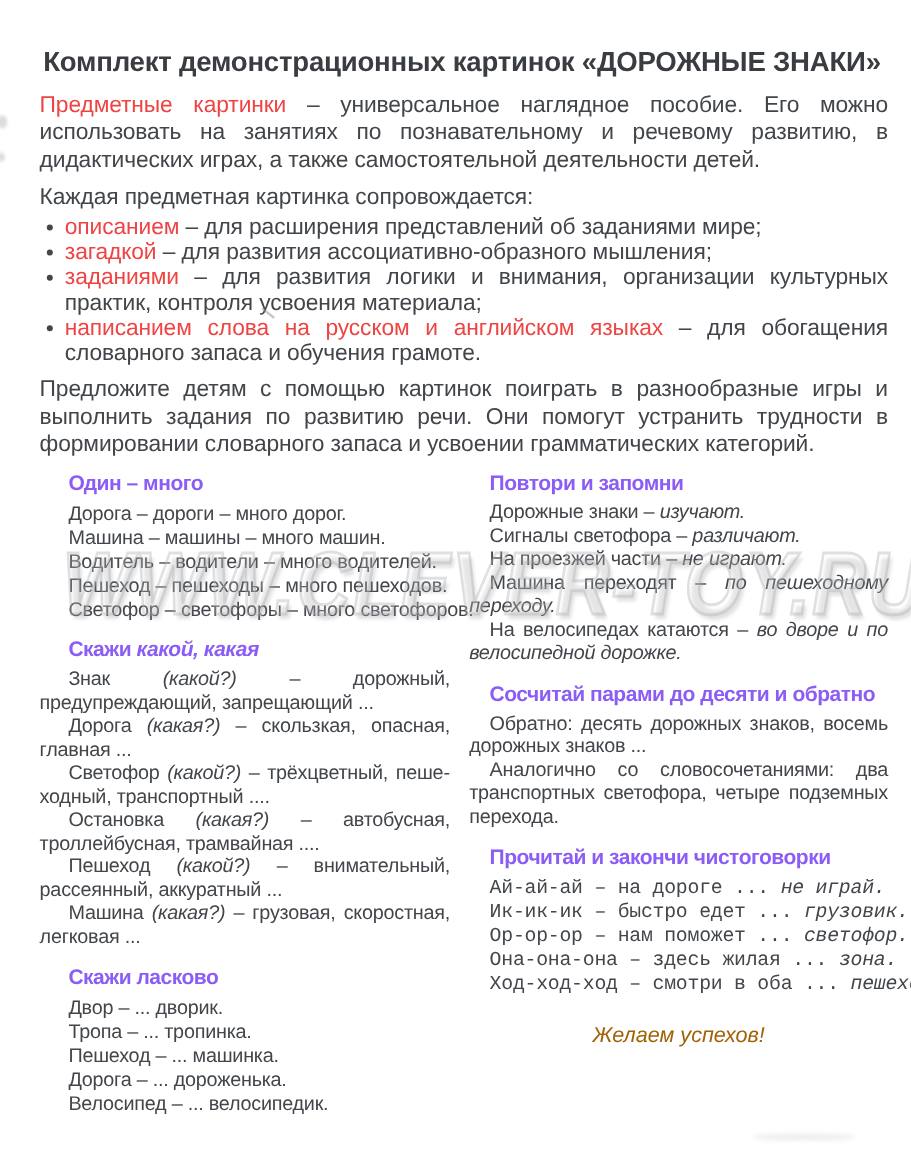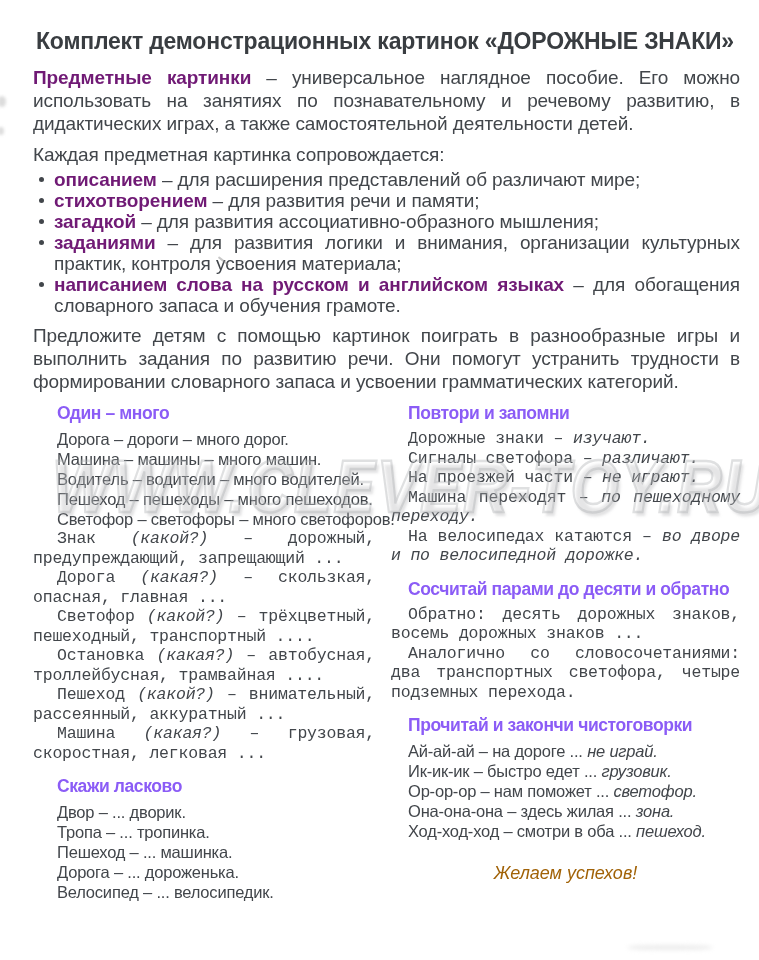--- a/index.html
+++ b/index.html
@@ -2,31 +2,31 @@
 <html lang="ru"><head>
 <meta charset="utf-8">
 <style>
   * { margin:0; padding:0; box-sizing:border-box; }
   html,body { background:#ffffff; }
   body {
     width:759px; height:960px; position:relative; overflow:hidden;
     font-family:"Liberation Sans","DejaVu Sans",sans-serif;
     color:#42464b;
   }
-  .page { position:absolute; inset:0; padding:27px 19px 0 33px; }
+  .page { position:absolute; inset:0; padding:27px 19px 0 33px;margin-top:10px; }
   h1 {
     font-size:23px; line-height:28px; font-weight:700; color:#393d41;
     letter-spacing:-0.2px; white-space:nowrap; margin:0 0 11px 3px;
   }
   .para {
     font-size:19px; line-height:23px; letter-spacing:-0.1px;
     text-align:justify; margin-bottom:8px;
   }
   .para.nojust { text-align:left; margin-bottom:3px; }
-  b { font-weight:700; color:#701a75; }
+  b { font-weight:400; color:#ef4444; }
   .bullets {
     list-style:none; margin:0 0 8px 0; font-size:19px; line-height:21px;
     letter-spacing:-0.1px;
   }
   .bullets li { position:relative; padding-left:21px; text-align:justify; }
   .bullets li::before {
     content:""; position:absolute; left:6px; top:8px;
     width:5px; height:5px; border-radius:50%; background:#42464b;
   }
   .columns { display:flex; margin-top:10px; }
@@ -35,22 +35,22 @@
   .col.right { width:349px; }
   h3 {
     font-size:17.5px; line-height:21px; font-weight:700; color:#8b5cf6;
     margin:13px 0 5px; letter-spacing:-0.4px; white-space:nowrap;
   }
   h3.first { margin-top:0; }
   .left  h3 { padding-left:24px; }
   .right h3 { padding-left:17px; }
   .line { white-space:nowrap; line-height:20px; }
   .left  .line { padding-left:24px; }
-  .right .line { padding-left:17px; }
-  .jp { text-align:justify; line-height:19.5px;font-family:Liberation Mono, monospace; }
+  .right .line { padding-left:17px;font-family:Liberation Mono, monospace; }
+  .jp { text-align:justify; line-height:19.5px; }
   .left  .jp { text-indent:24px; }
   .right .jp { text-indent:17px; }
   i { font-style:italic; }
   .closing {
     text-align:center; font-style:italic; font-size:18px;
     margin-top:22px; letter-spacing:0; color:#a16207;
   }
   .watermark {
     position:absolute; left:52px; top:444px; z-index:5;
     font-size:74px; font-weight:700; font-style:italic;
@@ -75,39 +75,39 @@
 
 <div class="page">
 
   <h1>Комплект демонстрационных картинок «ДОРОЖНЫЕ ЗНАКИ»</h1>
 
   <p class="para"><b>Предметные картинки</b><span> – универсальное наглядное пособие. Его можно использовать на занятиях по познавательному и речевому развитию, в дидактических играх, а также самостоятельной деятельности детей.</span></p>
 
   <p class="para nojust">Каждая предметная картинка сопровождается:</p>
 
   <ul class="bullets">
-    <li><b>описанием</b><span> – для расширения представлений об различают мире;</span></li>
-    <li><b>стихотворением</b><span> – для развития речи и памяти;</span></li>
+    <li><b>описанием</b><span> – для расширения представлений об заданиями мире;</span></li>
     <li><b>загадкой</b><span> – для развития ассоциативно-образного мышления;</span></li>
     <li><b>заданиями</b><span> – для развития логики и внимания, организации культурных практик, контроля усвоения материала;</span></li>
     <li><b>написанием слова на русском и английском языках</b><span> – для обогащения словарного запаса и обучения грамоте.</span></li>
   </ul>
 
   <p class="para">Предложите детям с помощью картинок поиграть в разнообразные игры и выпол­нить задания по развитию речи. Они помогут устранить трудности в формировании словарного запаса и усвоении грамматических категорий.</p>
 
   <div class="columns">
 
     <div class="col left">
       <h3 class="first">Один – много</h3>
       <div class="line">Дорога – дороги – много дорог.</div>
       <div class="line">Машина – машины – много машин.</div>
       <div class="line">Водитель – водители – много водителей.</div>
       <div class="line">Пешеход – пешеходы – много пешеходов.</div>
       <div class="line">Светофор – светофоры – много светофоров.</div>
 
+      <h3><span>Скажи </span><i>какой, какая</i></h3>
       <p class="jp"><span>Знак </span><i>(какой?)</i><span> – дорожный, предупреждаю­щий, запрещающий ...</span></p>
       <p class="jp"><span>Дорога </span><i>(какая?)</i><span> – скользкая, опасная, глав­ная ...</span></p>
       <p class="jp"><span>Светофор </span><i>(какой?)</i><span> – трёхцветный, пеше­ходный, транспортный ....</span></p>
       <p class="jp"><span>Остановка </span><i>(какая?)</i><span> – автобусная, троллей­бусная, трамвайная ....</span></p>
       <p class="jp"><span>Пешеход </span><i>(какой?)</i><span> – внимательный, рассе­янный, аккуратный ...</span></p>
       <p class="jp"><span>Машина </span><i>(какая?)</i><span> – грузовая, скоростная, легковая ...</span></p>
 
       <h3>Скажи ласково</h3>
       <div class="line">Двор – ... дворик.</div>
       <div class="line">Тропа – ... тропинка.</div>

